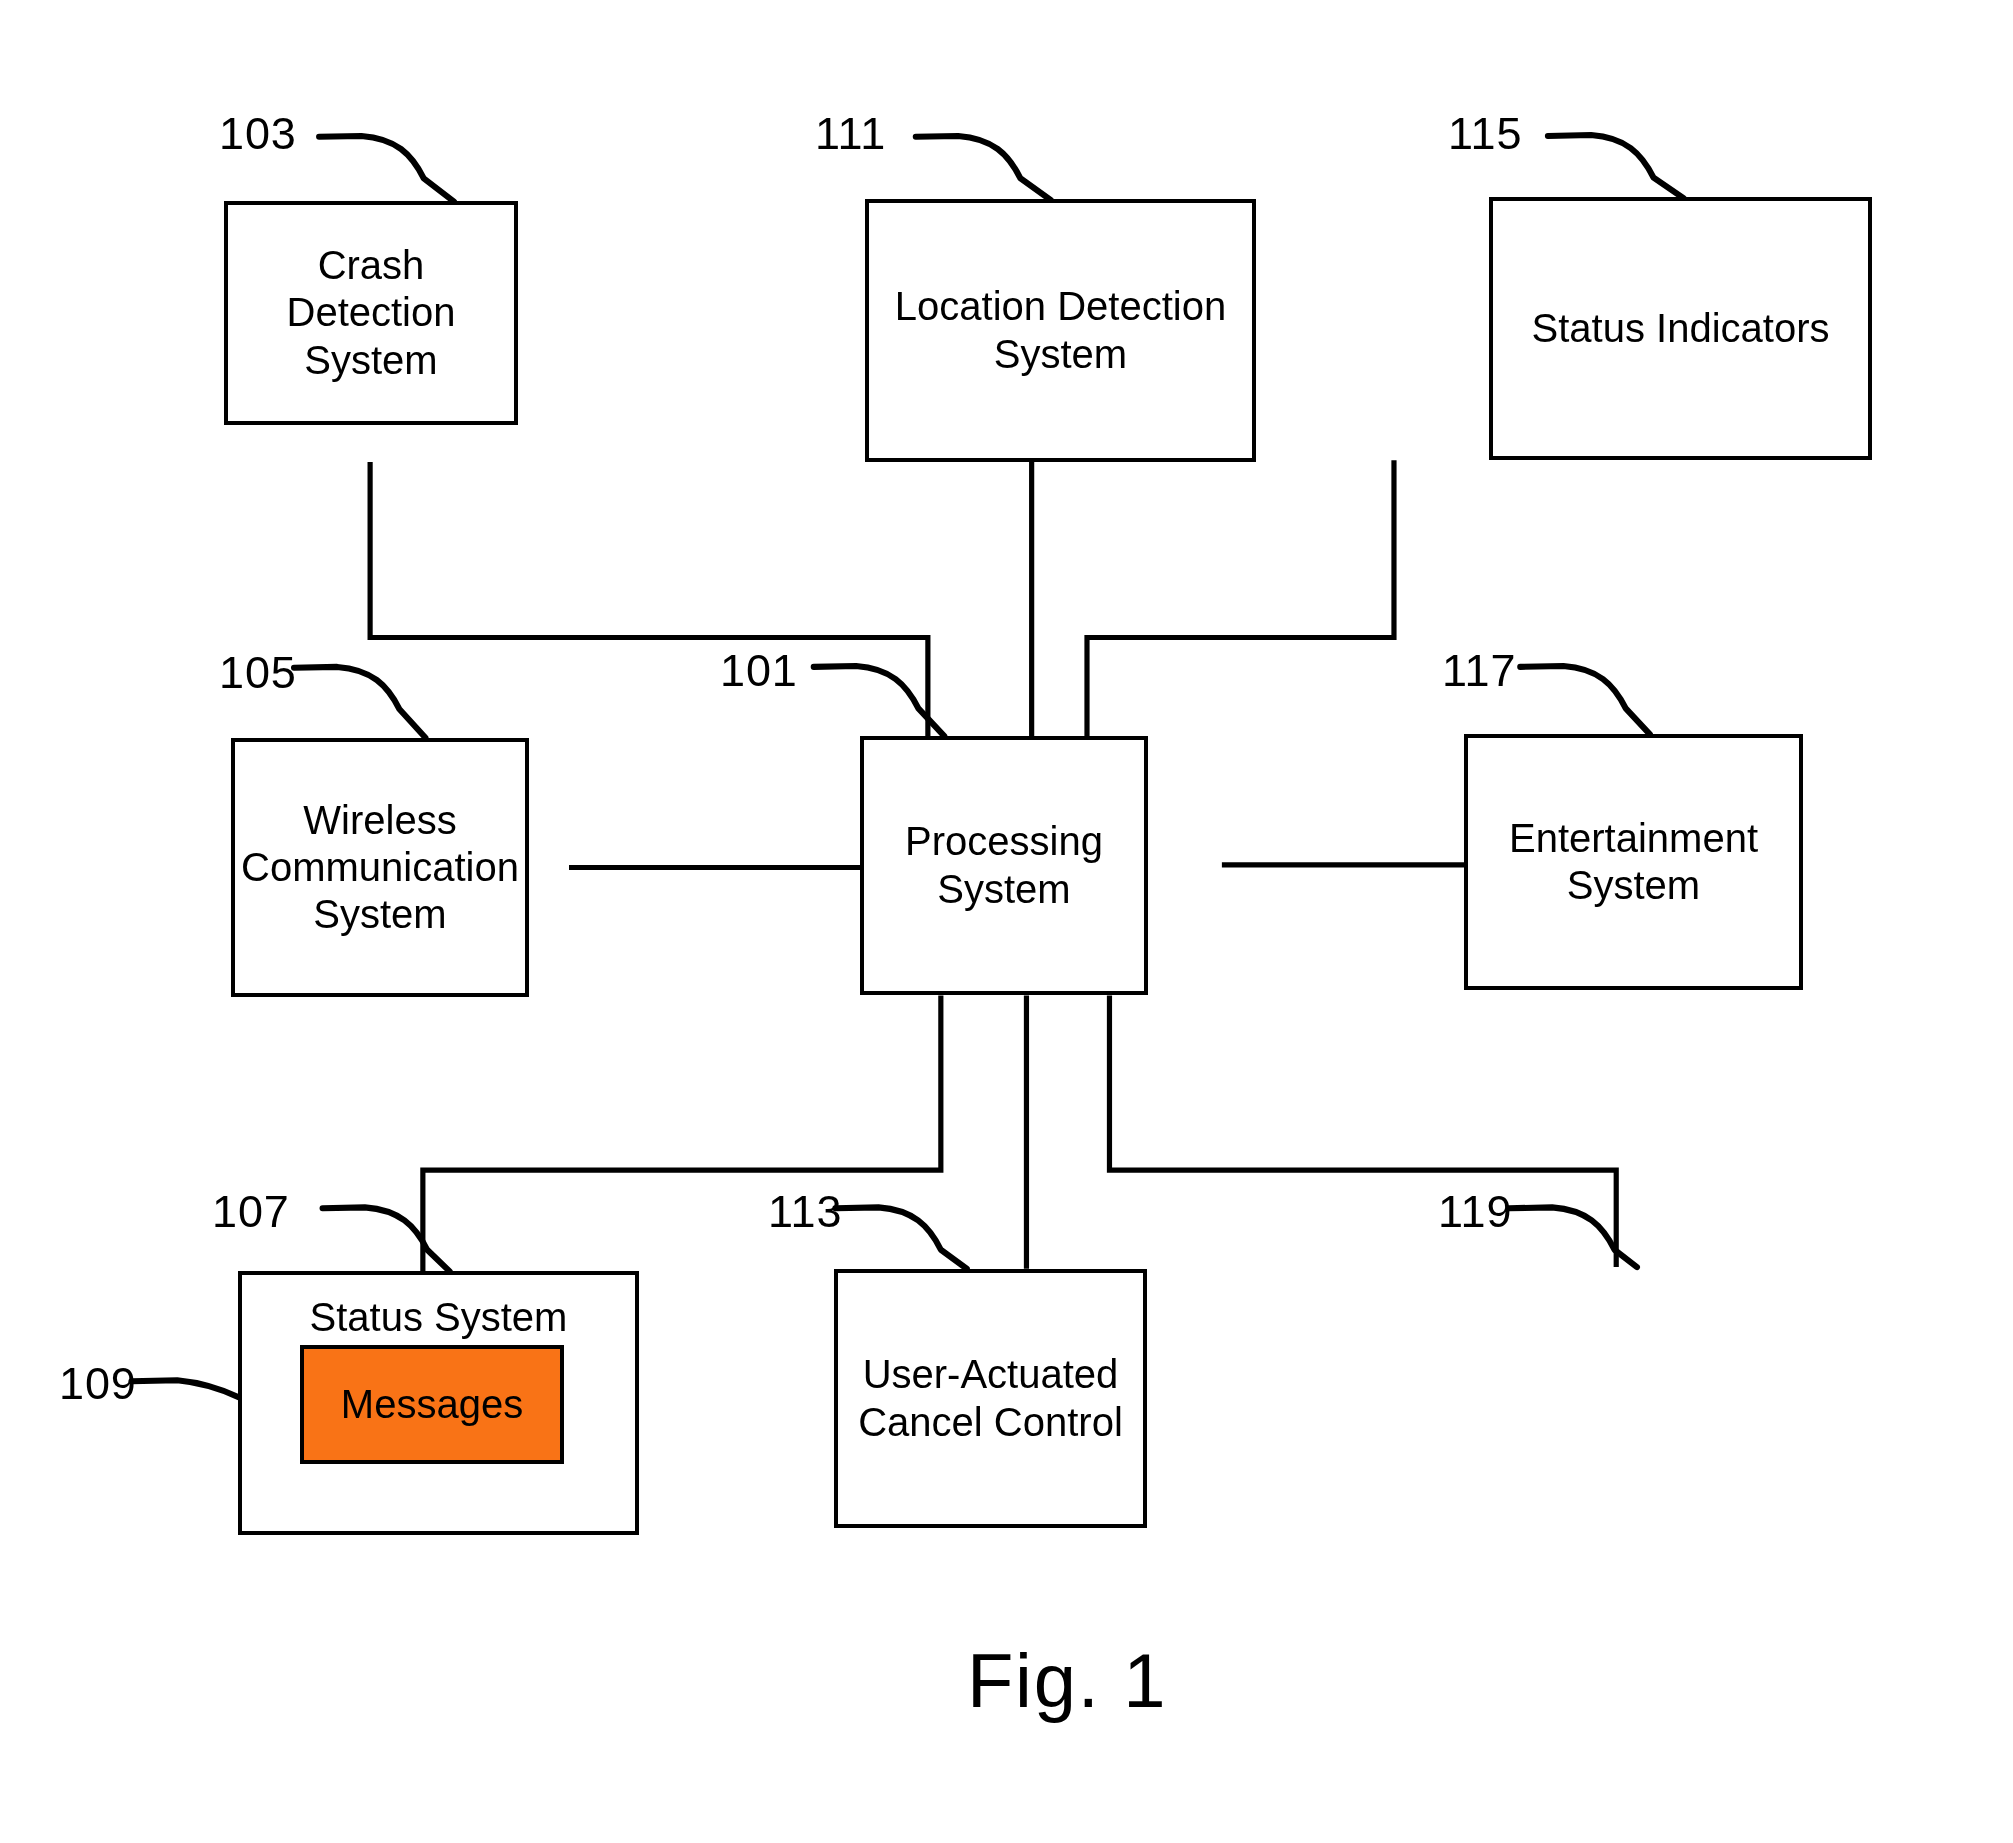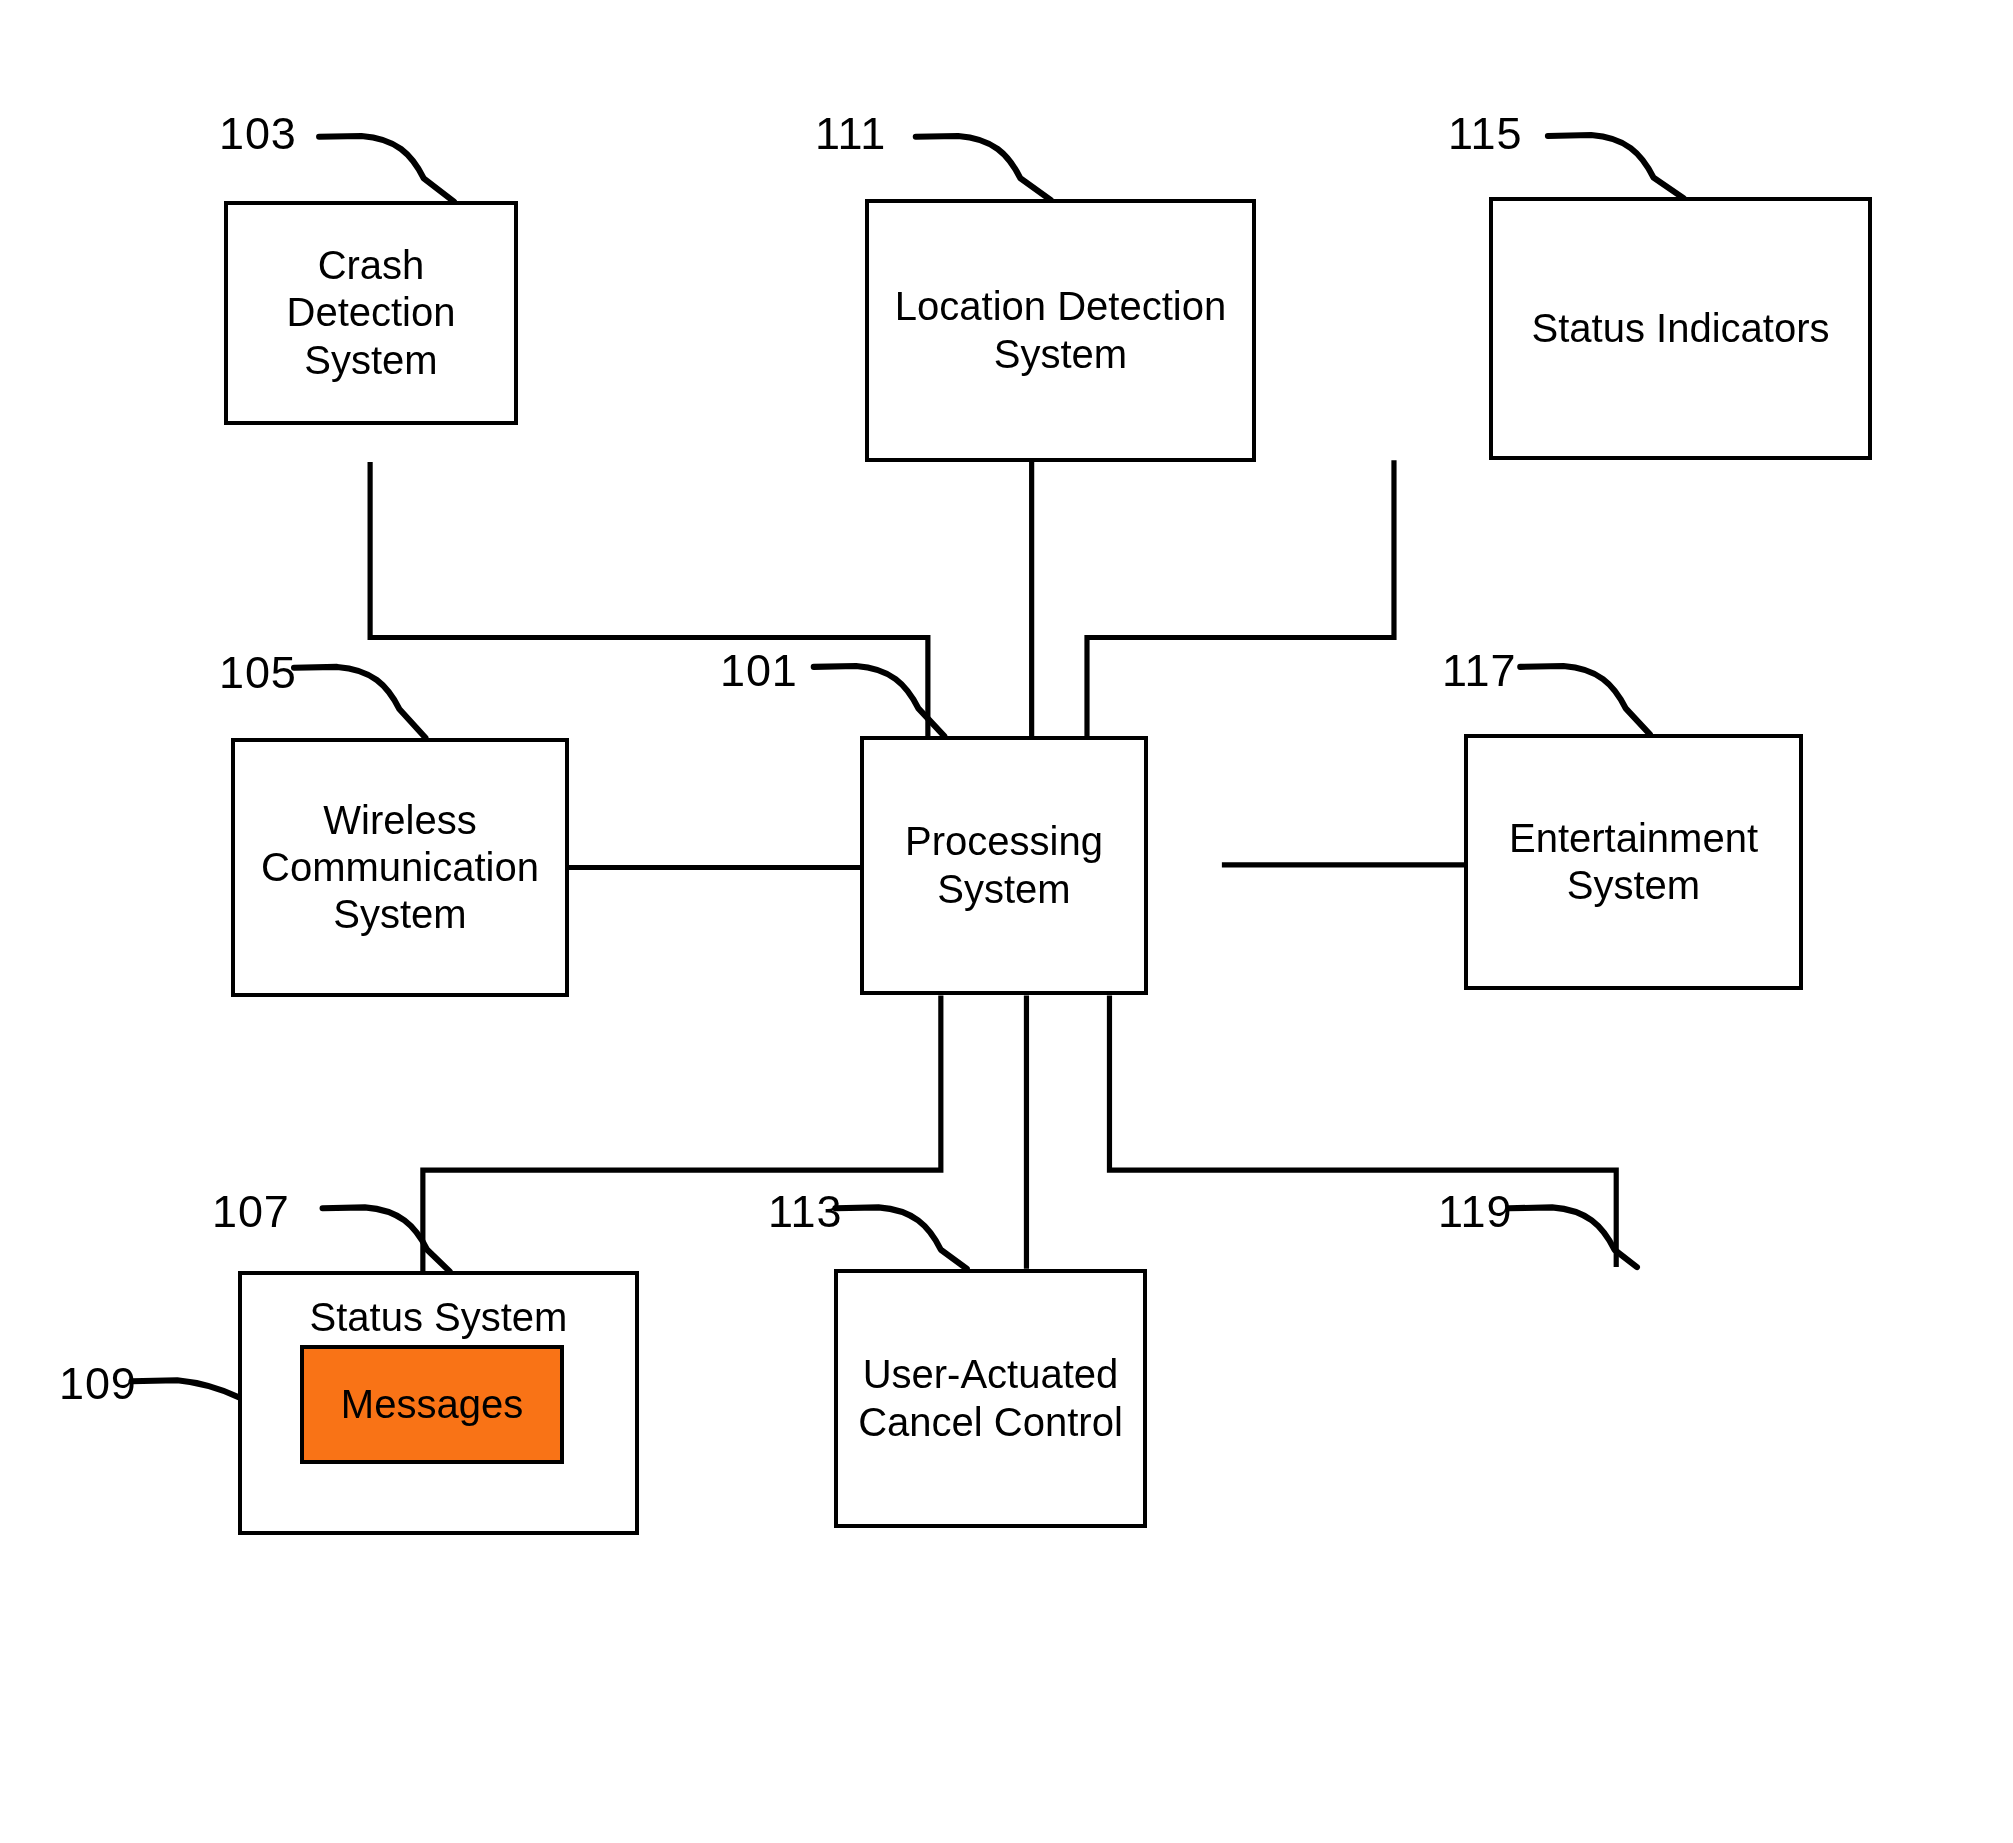--- a/index.html
+++ b/index.html
@@ -144,21 +144,21 @@
 
   <div class="node-box" style="left:865px; top:199px; width:391px; height:263px;">
     <span class="node-label">Location Detection
 System</span>
   </div>
 
   <div class="node-box" style="left:1489px; top:197px; width:383px; height:263px;">
     <span class="node-label">Status Indicators</span>
   </div>
 
-  <div class="node-box" style="left:231px; top:738px; width:338px; height:259px;">
+  <div class="node-box" style="left:231px; top:738px; width:298px; height:259px;">
     <span class="node-label">Wireless
 Communication
 System</span>
   </div>
 
   <div class="node-box" style="left:860px; top:736px; width:288px; height:259px;">
     <span class="node-label">Processing
 System</span>
   </div>
 
@@ -174,15 +174,16 @@
   <div class="inner-box" style="left:300px; top:1345px; width:264px; height:119px;">
     <span class="node-label">Messages</span>
   </div>
 
   <div class="node-box" style="left:834px; top:1269px; width:313px; height:259px;">
     <span class="node-label">User-Actuated
 Cancel Control</span>
   </div>
 
 
+  <div class="fig-caption" style="left:967px; top:1637px;">Fig. 1</div>
 
 </div>
 
 
 </body></html>

